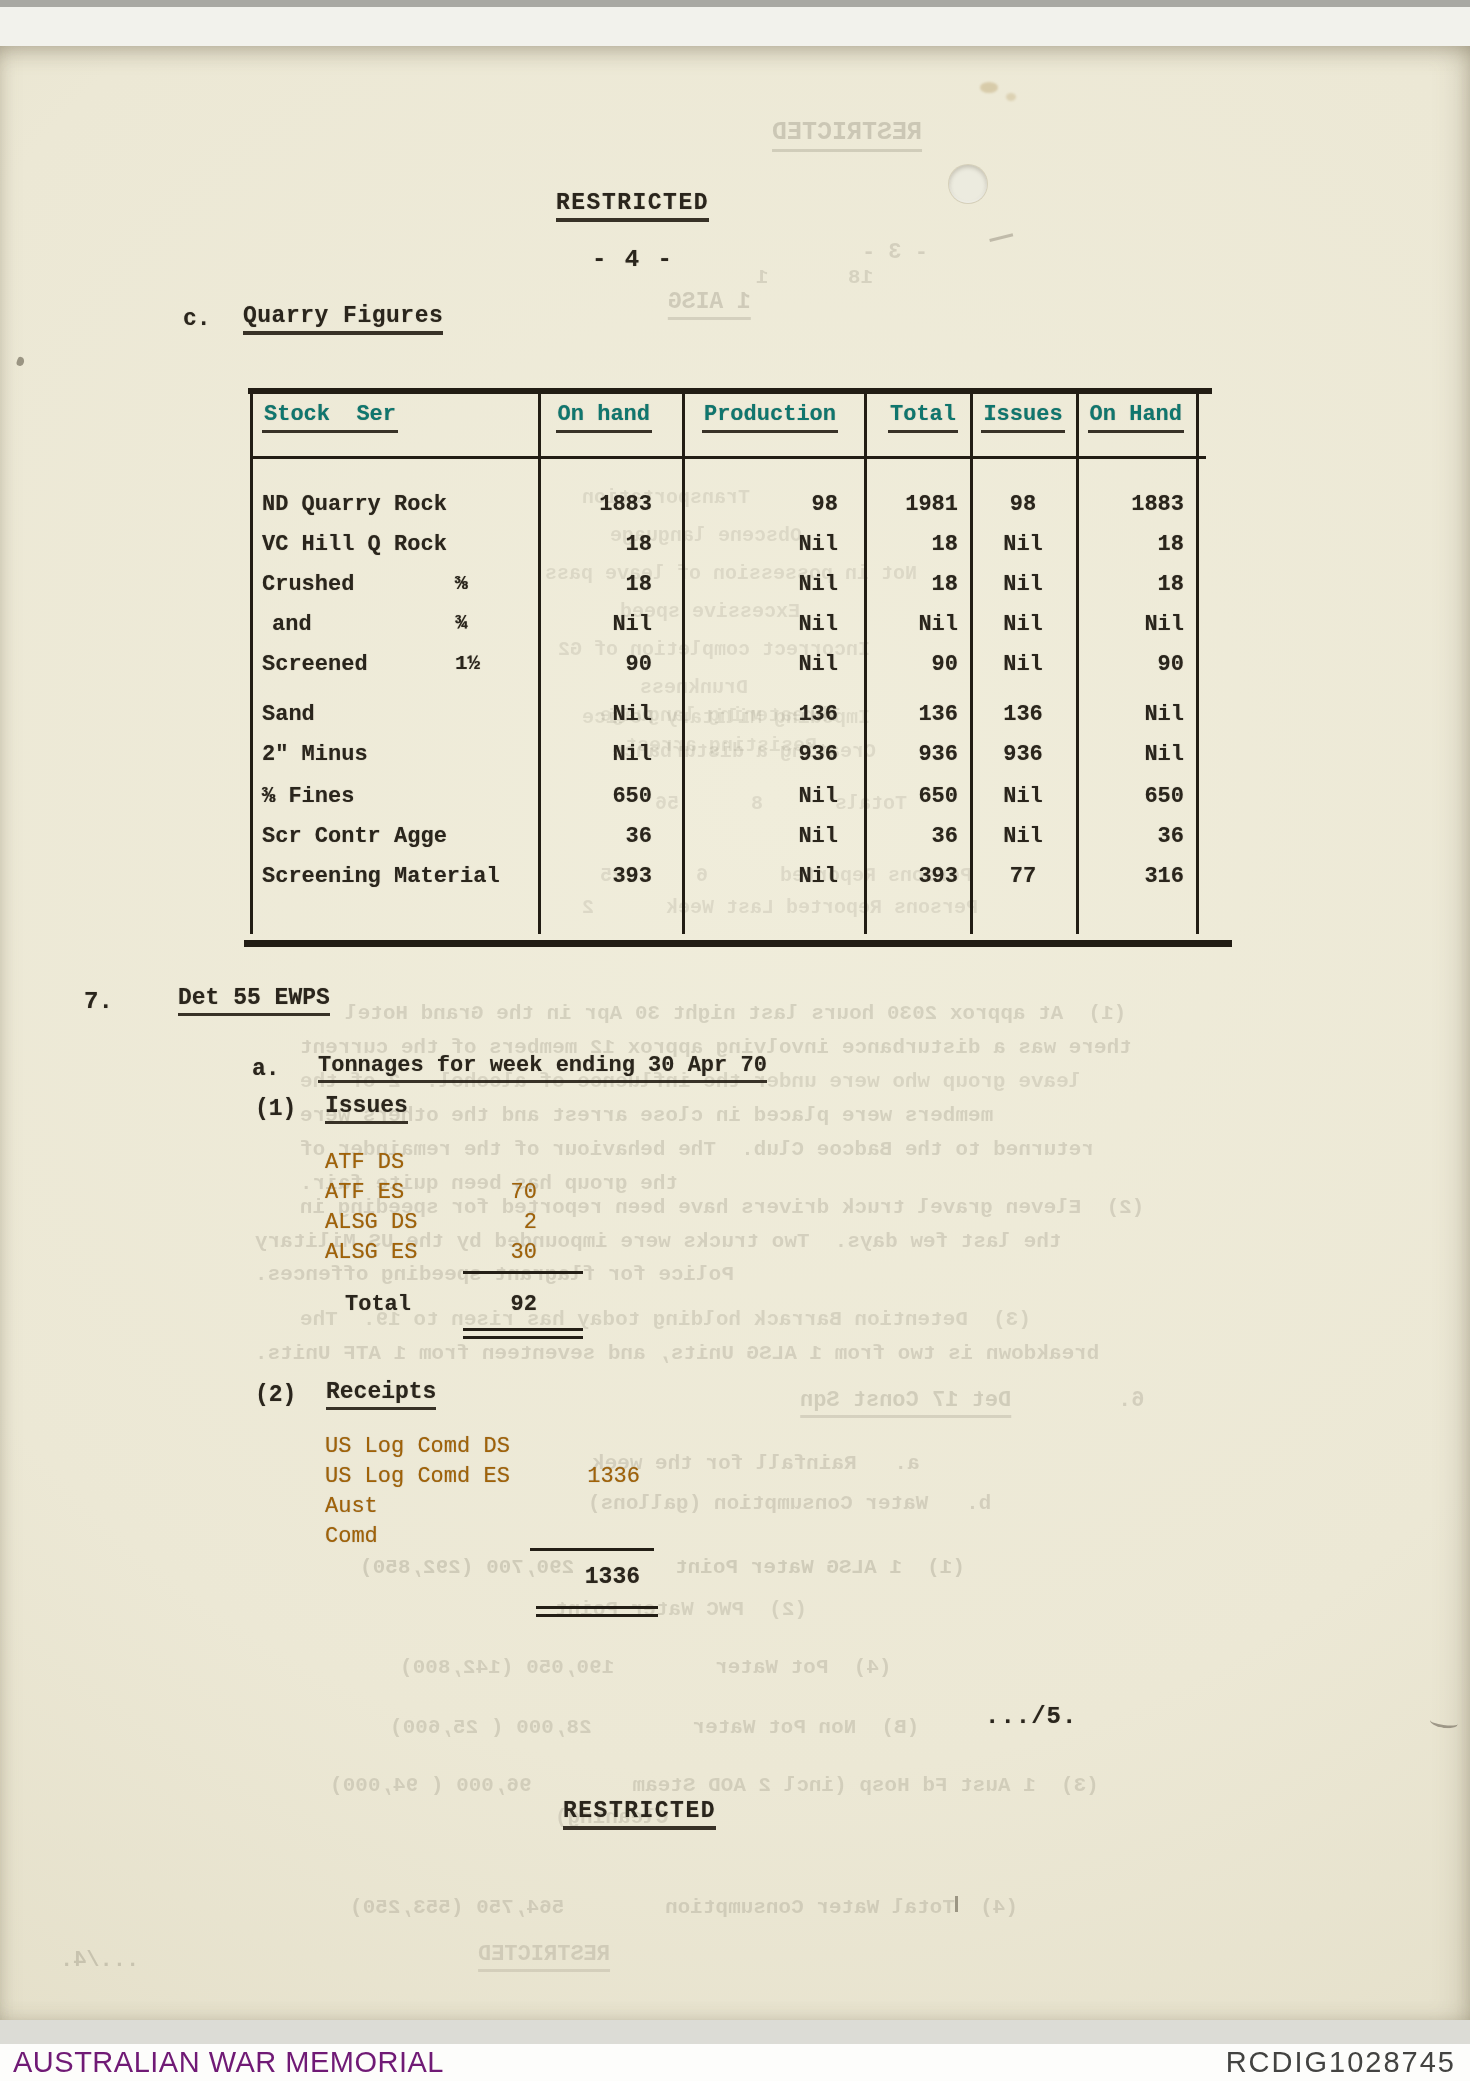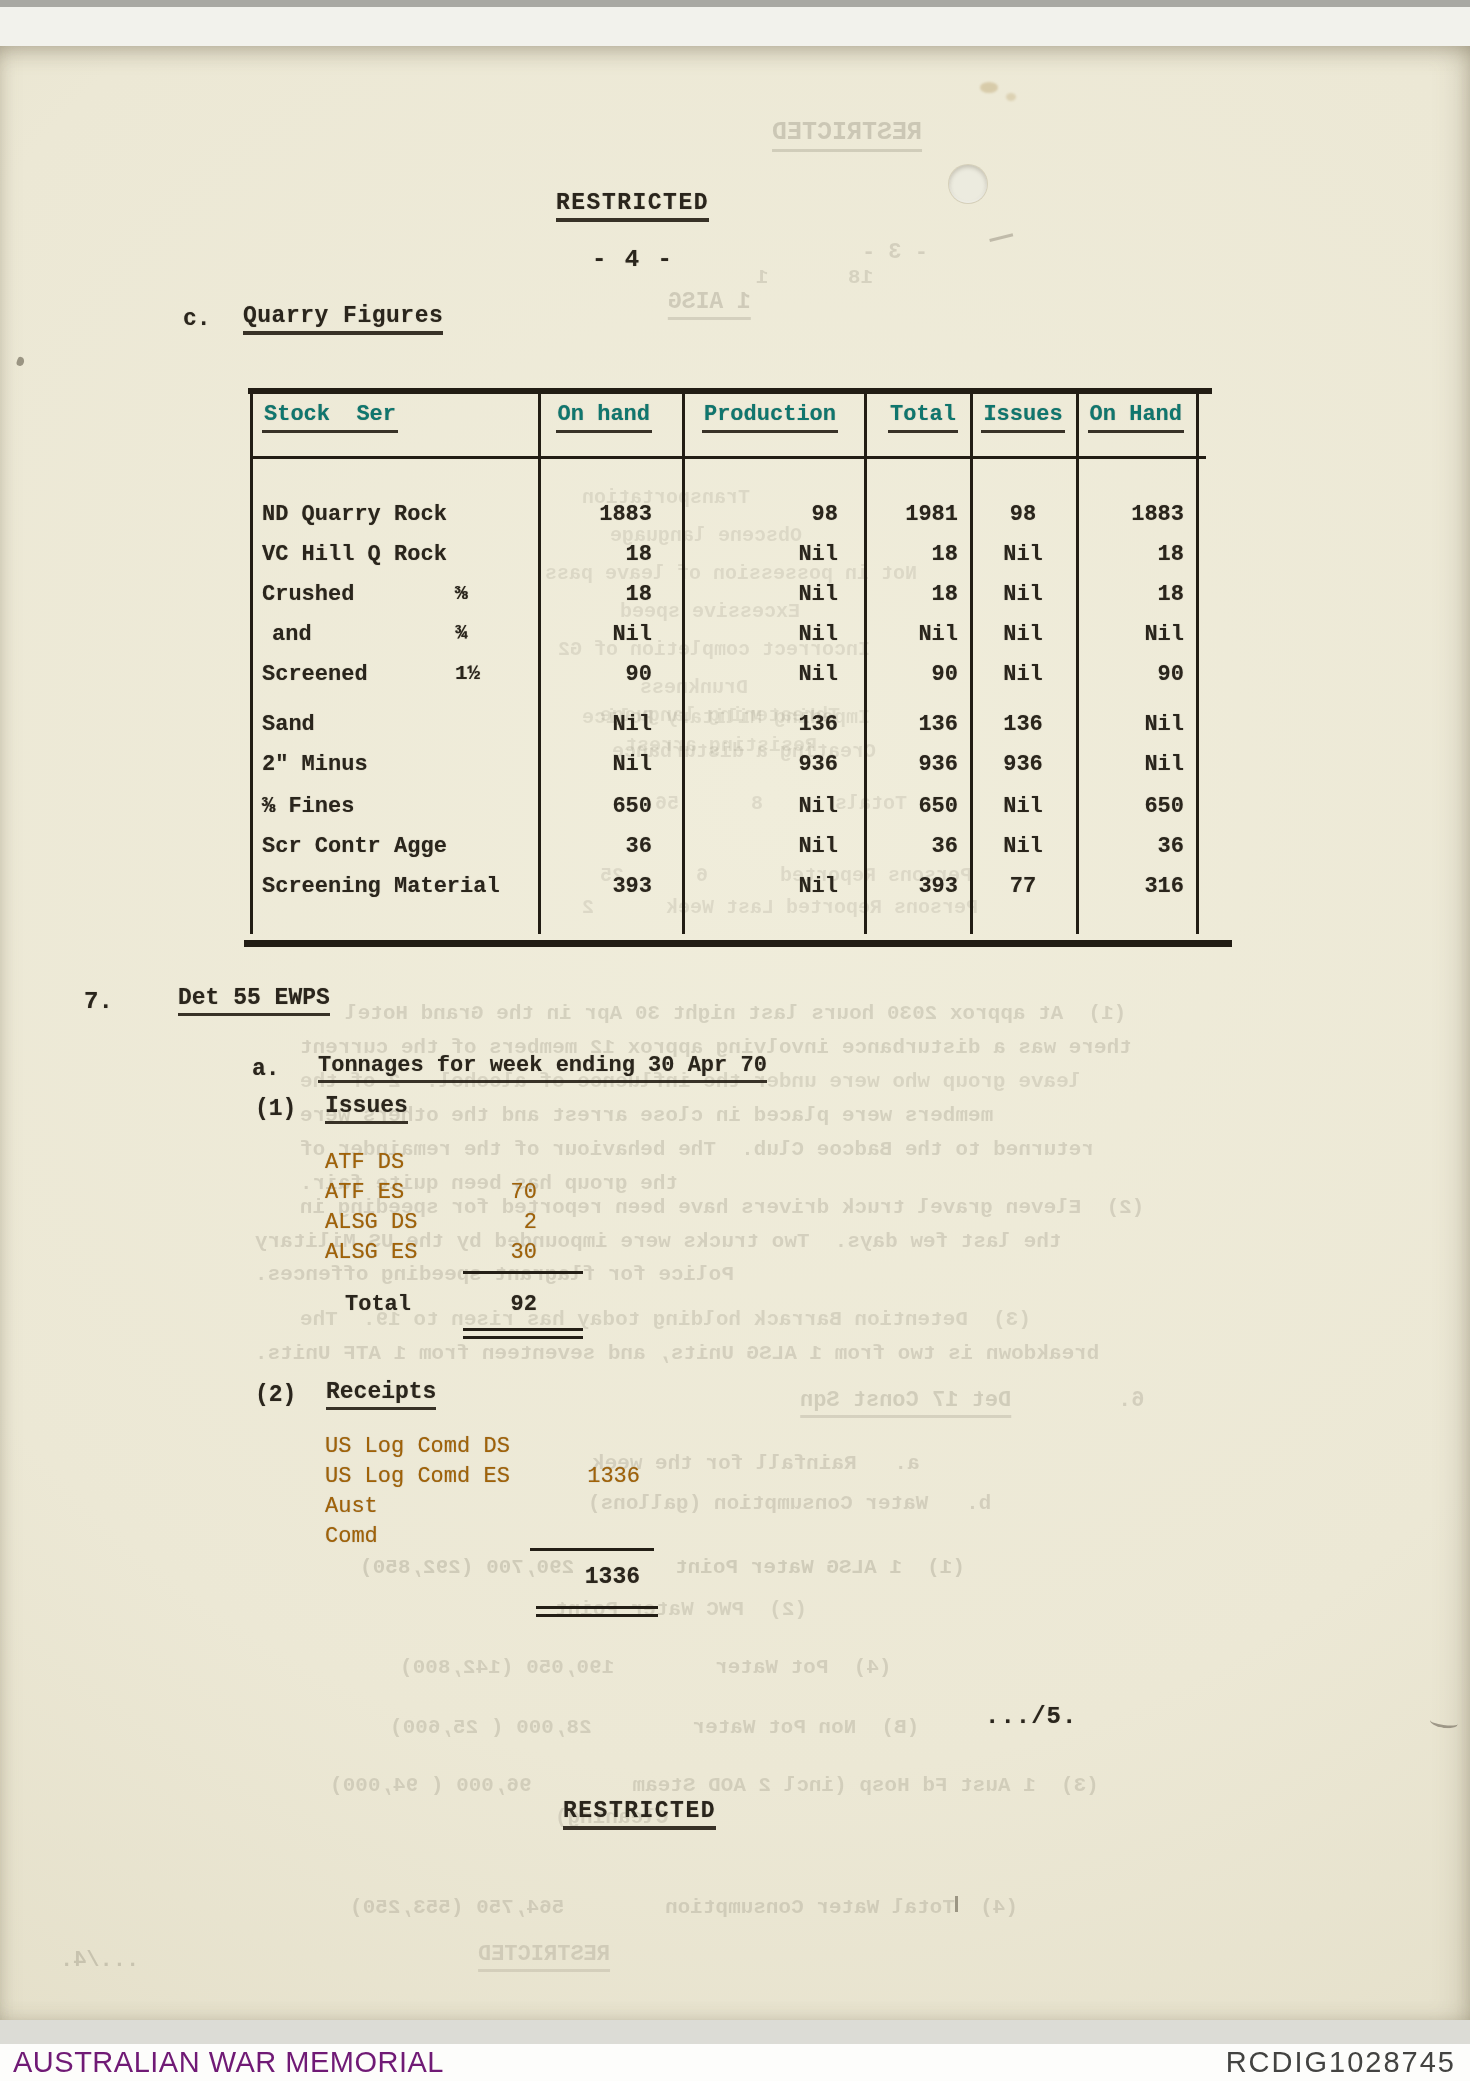--- a/index.html
+++ b/index.html
@@ -39,21 +39,21 @@
   .b-hdr    { left:0;     top:68px;  width:956px; height:3px; }
   .b-bottom { left:-6px;  top:552px; width:988px; height:7px; }
   .v { top:6px; height:540px; width:3px; }
   .v0{left:0;} .v1{left:288px;} .v2{left:432px;} .v3{left:614px;} .v4{left:720px;} .v5{left:826px;} .v6{left:946px;}
 
   #qheader { position:absolute; left:0; top:14px; width:956px; display:flex; font-weight:700; color:#0f766e; text-shadow:0 0 1px rgba(42,37,28,.4); }
   .qh { text-align:center; }
   .qh span { border-bottom:3px solid rgba(40,34,24,.92); padding:0 2px 3px 2px; white-space:pre; }
   .qh.c-stock { text-align:left; padding-left:12px; }
 
-  #qrows { position:absolute; left:0; top:96px; width:956px; font-weight:700; color:#2a251c; text-shadow:0 0 1px rgba(42,37,28,.4);margin-top:10px; }
+  #qrows { position:absolute; left:0; top:96px; width:956px; font-weight:700; color:#2a251c; text-shadow:0 0 1px rgba(42,37,28,.4); }
   .qrow { display:flex; height:40px; align-items:center; white-space:pre; }
   #qrows .qrow:nth-child(6){ margin-top:10px; }
   #qrows .qrow:nth-child(8){ margin-top:2px; }
   #qrows .qrow:nth-child(4) .lbl{ padding-left:10px; }
   .c-stock   { width:288px; padding-left:12px; position:relative; }
   .c-onhand  { width:144px; text-align:right; padding-right:30px; }
   .c-prod    { width:182px; text-align:right; padding-right:26px; }
   .c-total   { width:106px; text-align:right; padding-right:12px; }
   .c-issues  { width:106px; text-align:center; }
   .c-onhand2 { width:130px; text-align:right; padding-right:22px; }

